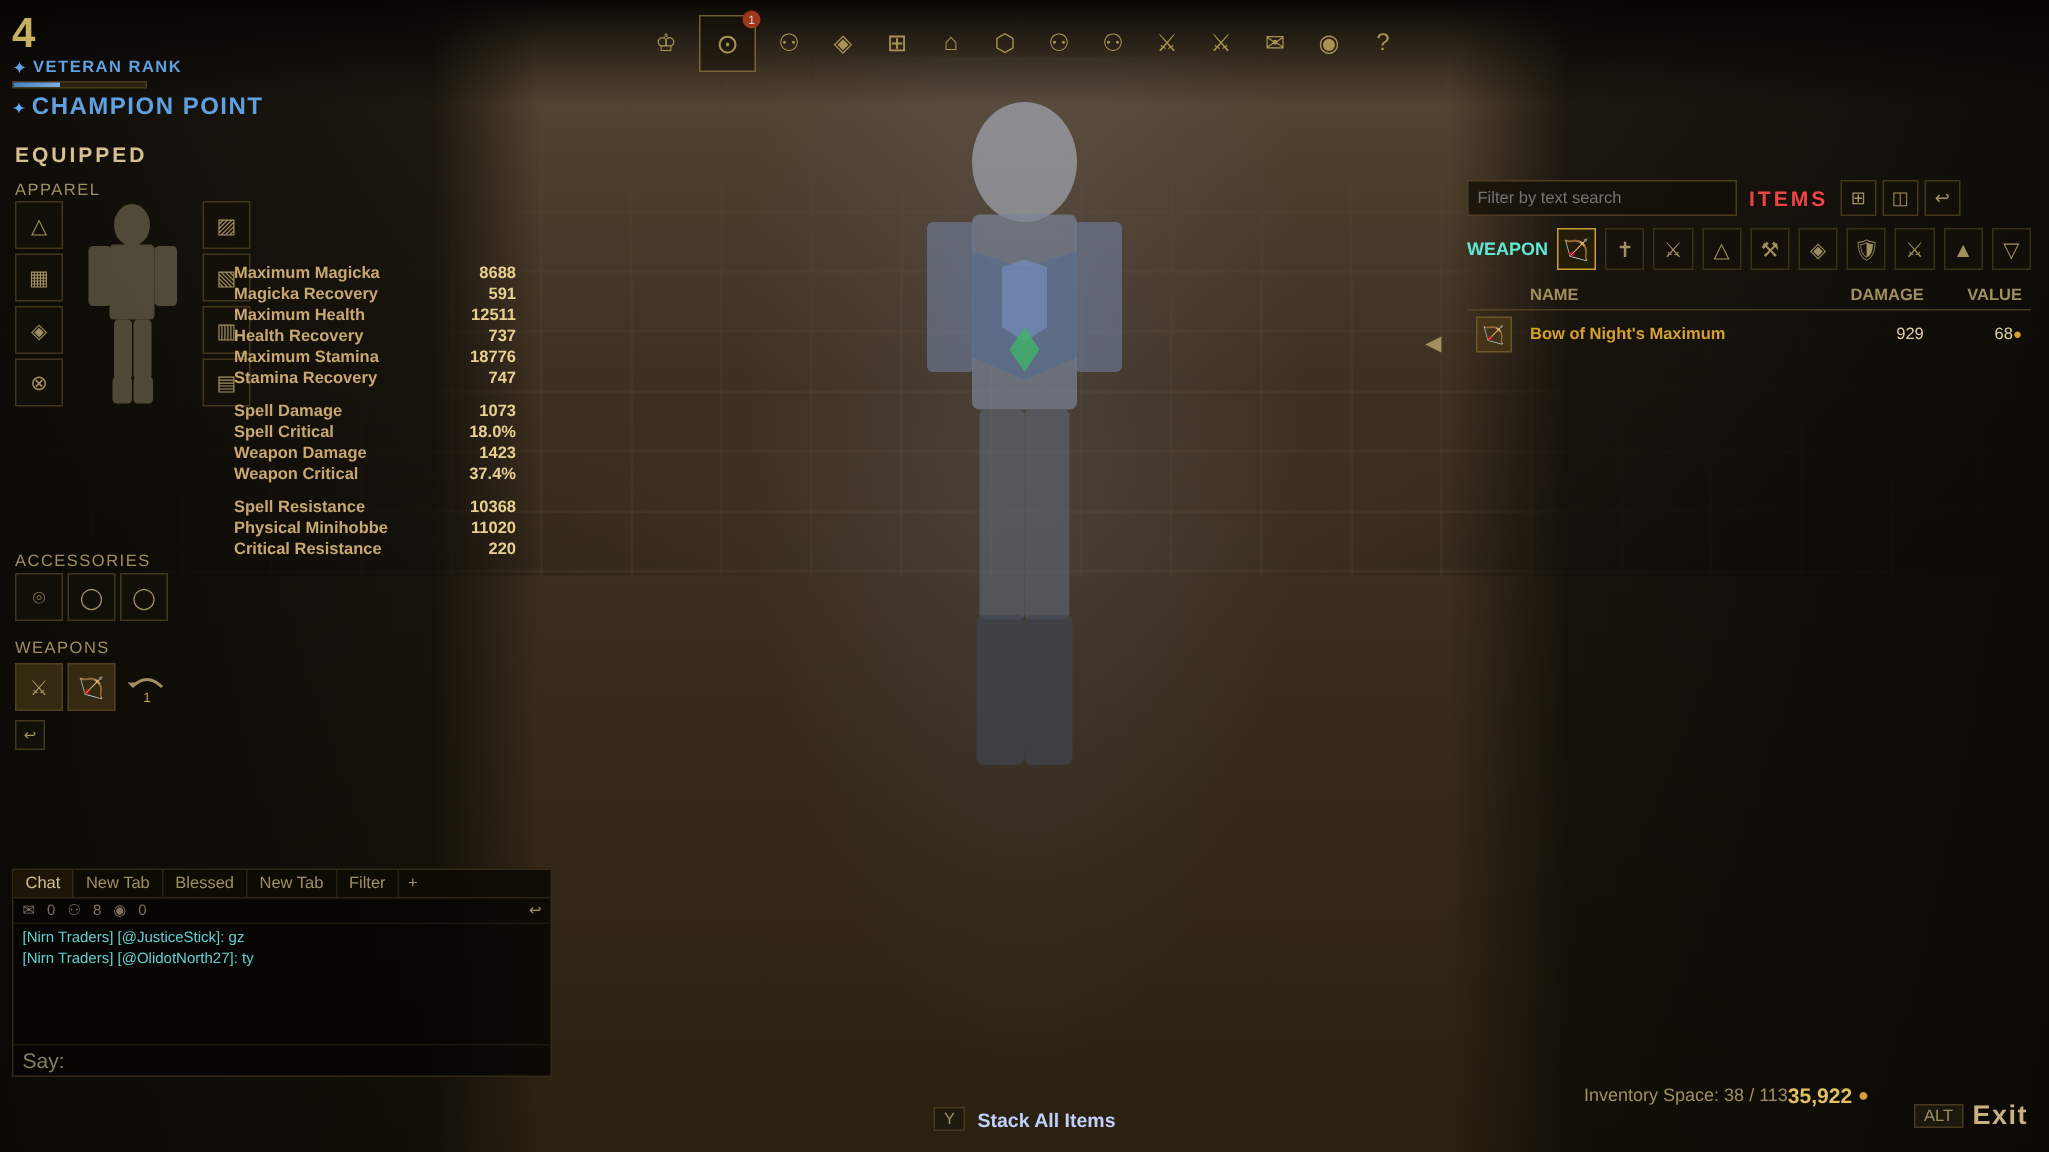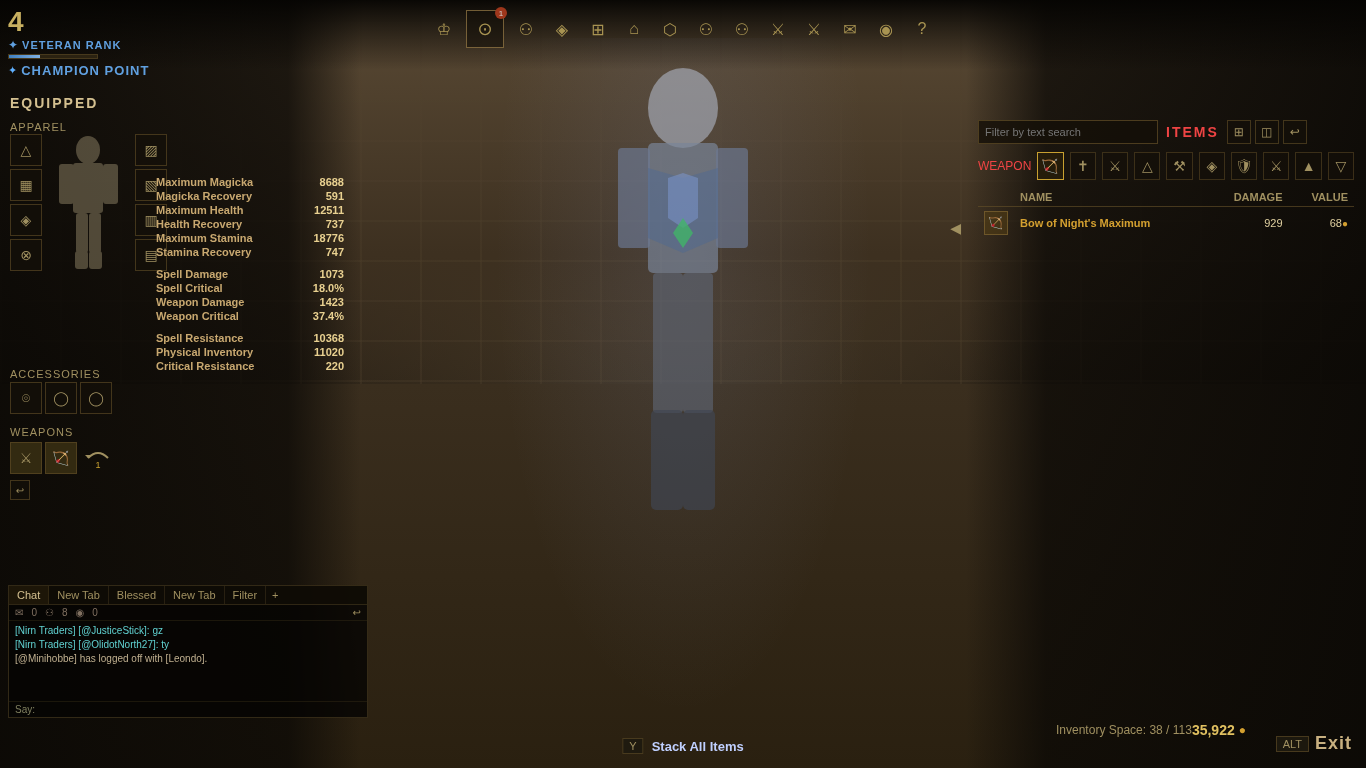--- a/index.html
+++ b/index.html
@@ -144,21 +144,21 @@
       gap: 4px;
       margin-top: 4px;
     }
 
     .cp-star {
       color: #60b0ff;
       font-size: 11px;
     }
 
     .cp-label {
-      font-size: 13px;
+      font-size: 16px;
       color: #60a0e0;
       font-weight: bold;
       letter-spacing: 1px;
     }
 
     
     .top-center-icons {
       position: absolute;
       top: 10px;
       left: 50%;
@@ -302,22 +302,22 @@
     
     .filter-row {
       display: flex;
       align-items: center;
       gap: 6px;
       margin-bottom: 8px;
     }
 
     .filter-label {
       font-size: 12px;
-      color: #ef4444;
-      font-weight: normal;
+      color: #5eead4;
+      font-weight: bold;
     }
 
     .filter-icon {
       width: 28px;
       height: 28px;
       border: 1px solid rgba(100,80,40,0.5);
       background: rgba(20,15,8,0.6);
       display: flex;
       align-items: center;
       justify-content: center;
@@ -533,21 +533,21 @@
 
     .chat-input-row {
       display: flex;
       align-items: center;
       padding: 2px 6px;
       border-top: 1px solid rgba(60,50,25,0.4);
       gap: 4px;
     }
 
     .say-label {
-      font-size: 10px;
+      font-size: 14px;
       color: #808060;
     }
 
     .chat-input {
       flex: 1;
       background: transparent;
       border: none;
       outline: none;
       font-size: 10px;
       color: #c0b090;
@@ -698,21 +698,21 @@
         <div class="stat-row">
     <span class="stat-name">Weapon Critical</span>
     <span class="stat-value">37.4%</span>
   </div>
         <div style="height: 8px;"></div>
         <div class="stat-row">
     <span class="stat-name">Spell Resistance</span>
     <span class="stat-value">10368</span>
   </div>
         <div class="stat-row">
-    <span class="stat-name">Physical Inventory</span>
+    <span class="stat-name">Physical Minihobbe</span>
     <span class="stat-value">11020</span>
   </div>
         <div class="stat-row">
     <span class="stat-name">Critical Resistance</span>
     <span class="stat-value">220</span>
   </div>
       </div>
   </div>
 
   <div style="position:absolute; top:362px; left:10px; z-index:16;">
@@ -832,19 +832,18 @@
     <span>0</span>
     <span>⚇</span>
     <span>8</span>
     <span>◉</span>
     <span>0</span>
     <div class="chat-scroll-btn">↩</div>
   </div>
   <div class="chat-content" id="chat-content">
       <div class="chat-line chat-guild">[Nirn Traders] [@JusticeStick]: gz</div>
       <div class="chat-line chat-guild">[Nirn Traders] [@OlidotNorth27]: ty</div>
-      <div class="chat-line chat-normal">[@Minihobbe] has logged off with [Leondo].</div>
     </div>
   <div class="chat-input-row">
     <span class="say-label">Say:</span>
     <input type="text" class="chat-input" style="">
   </div>
 </div>
 
 </body></html>

